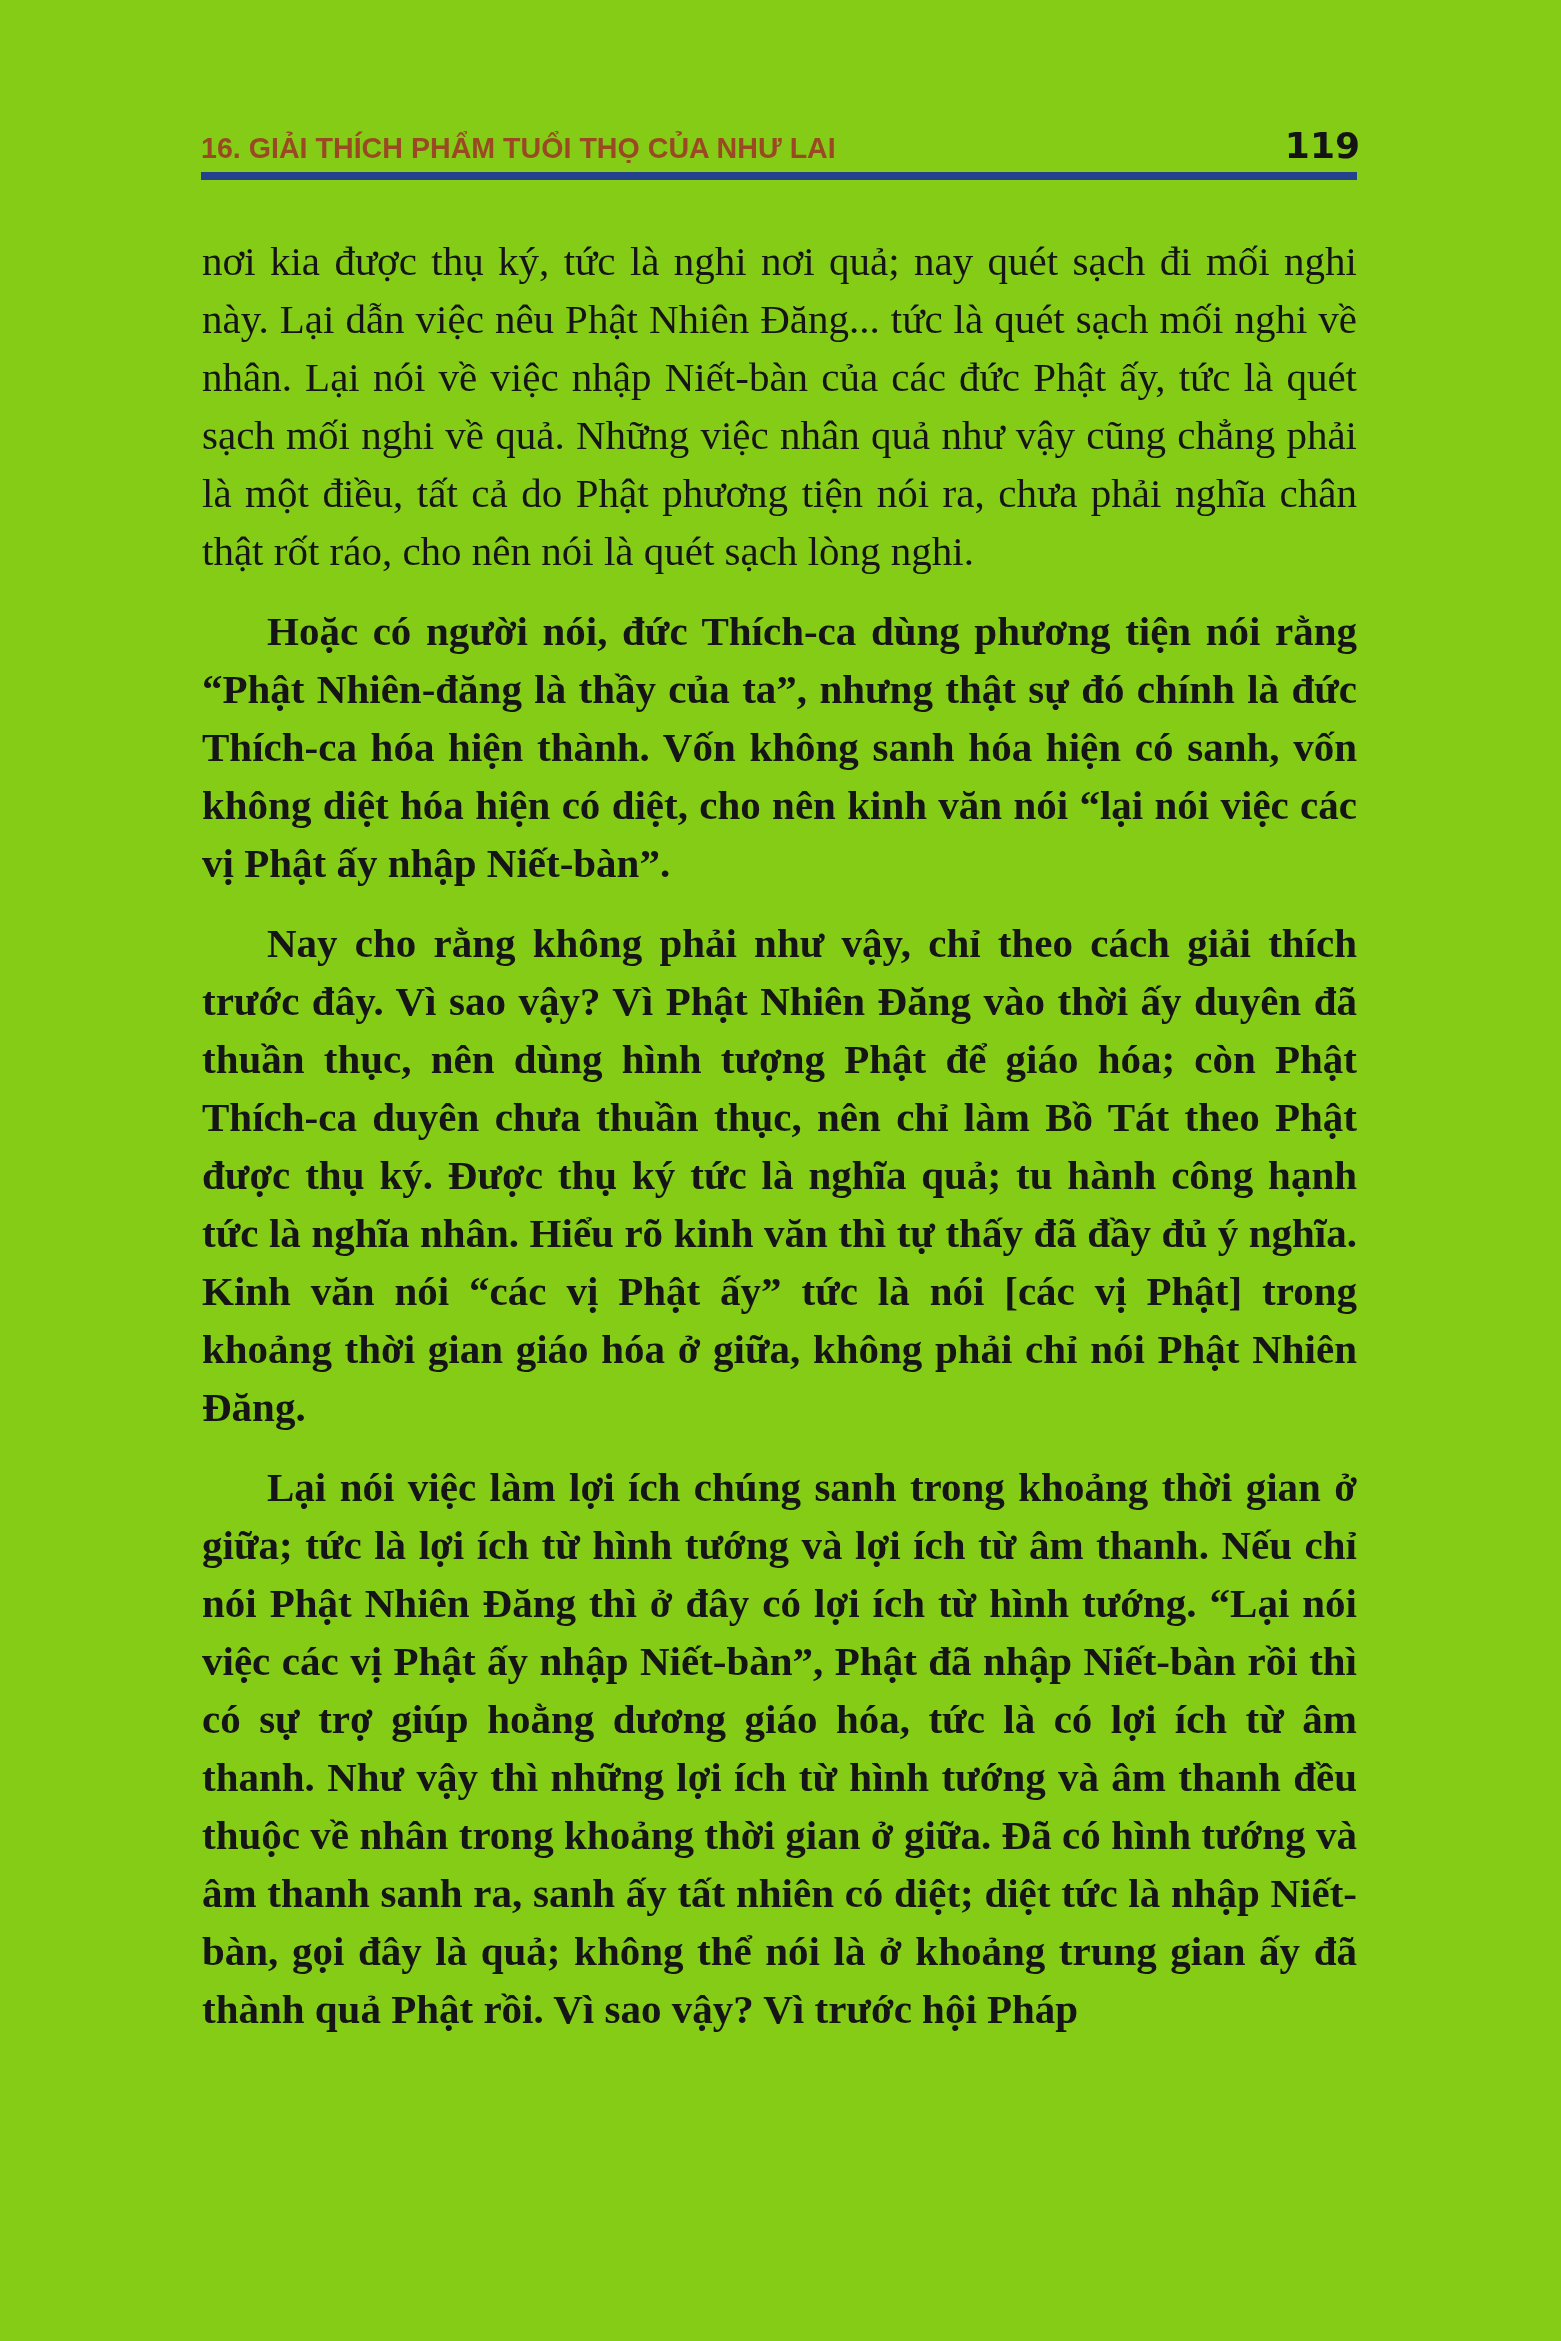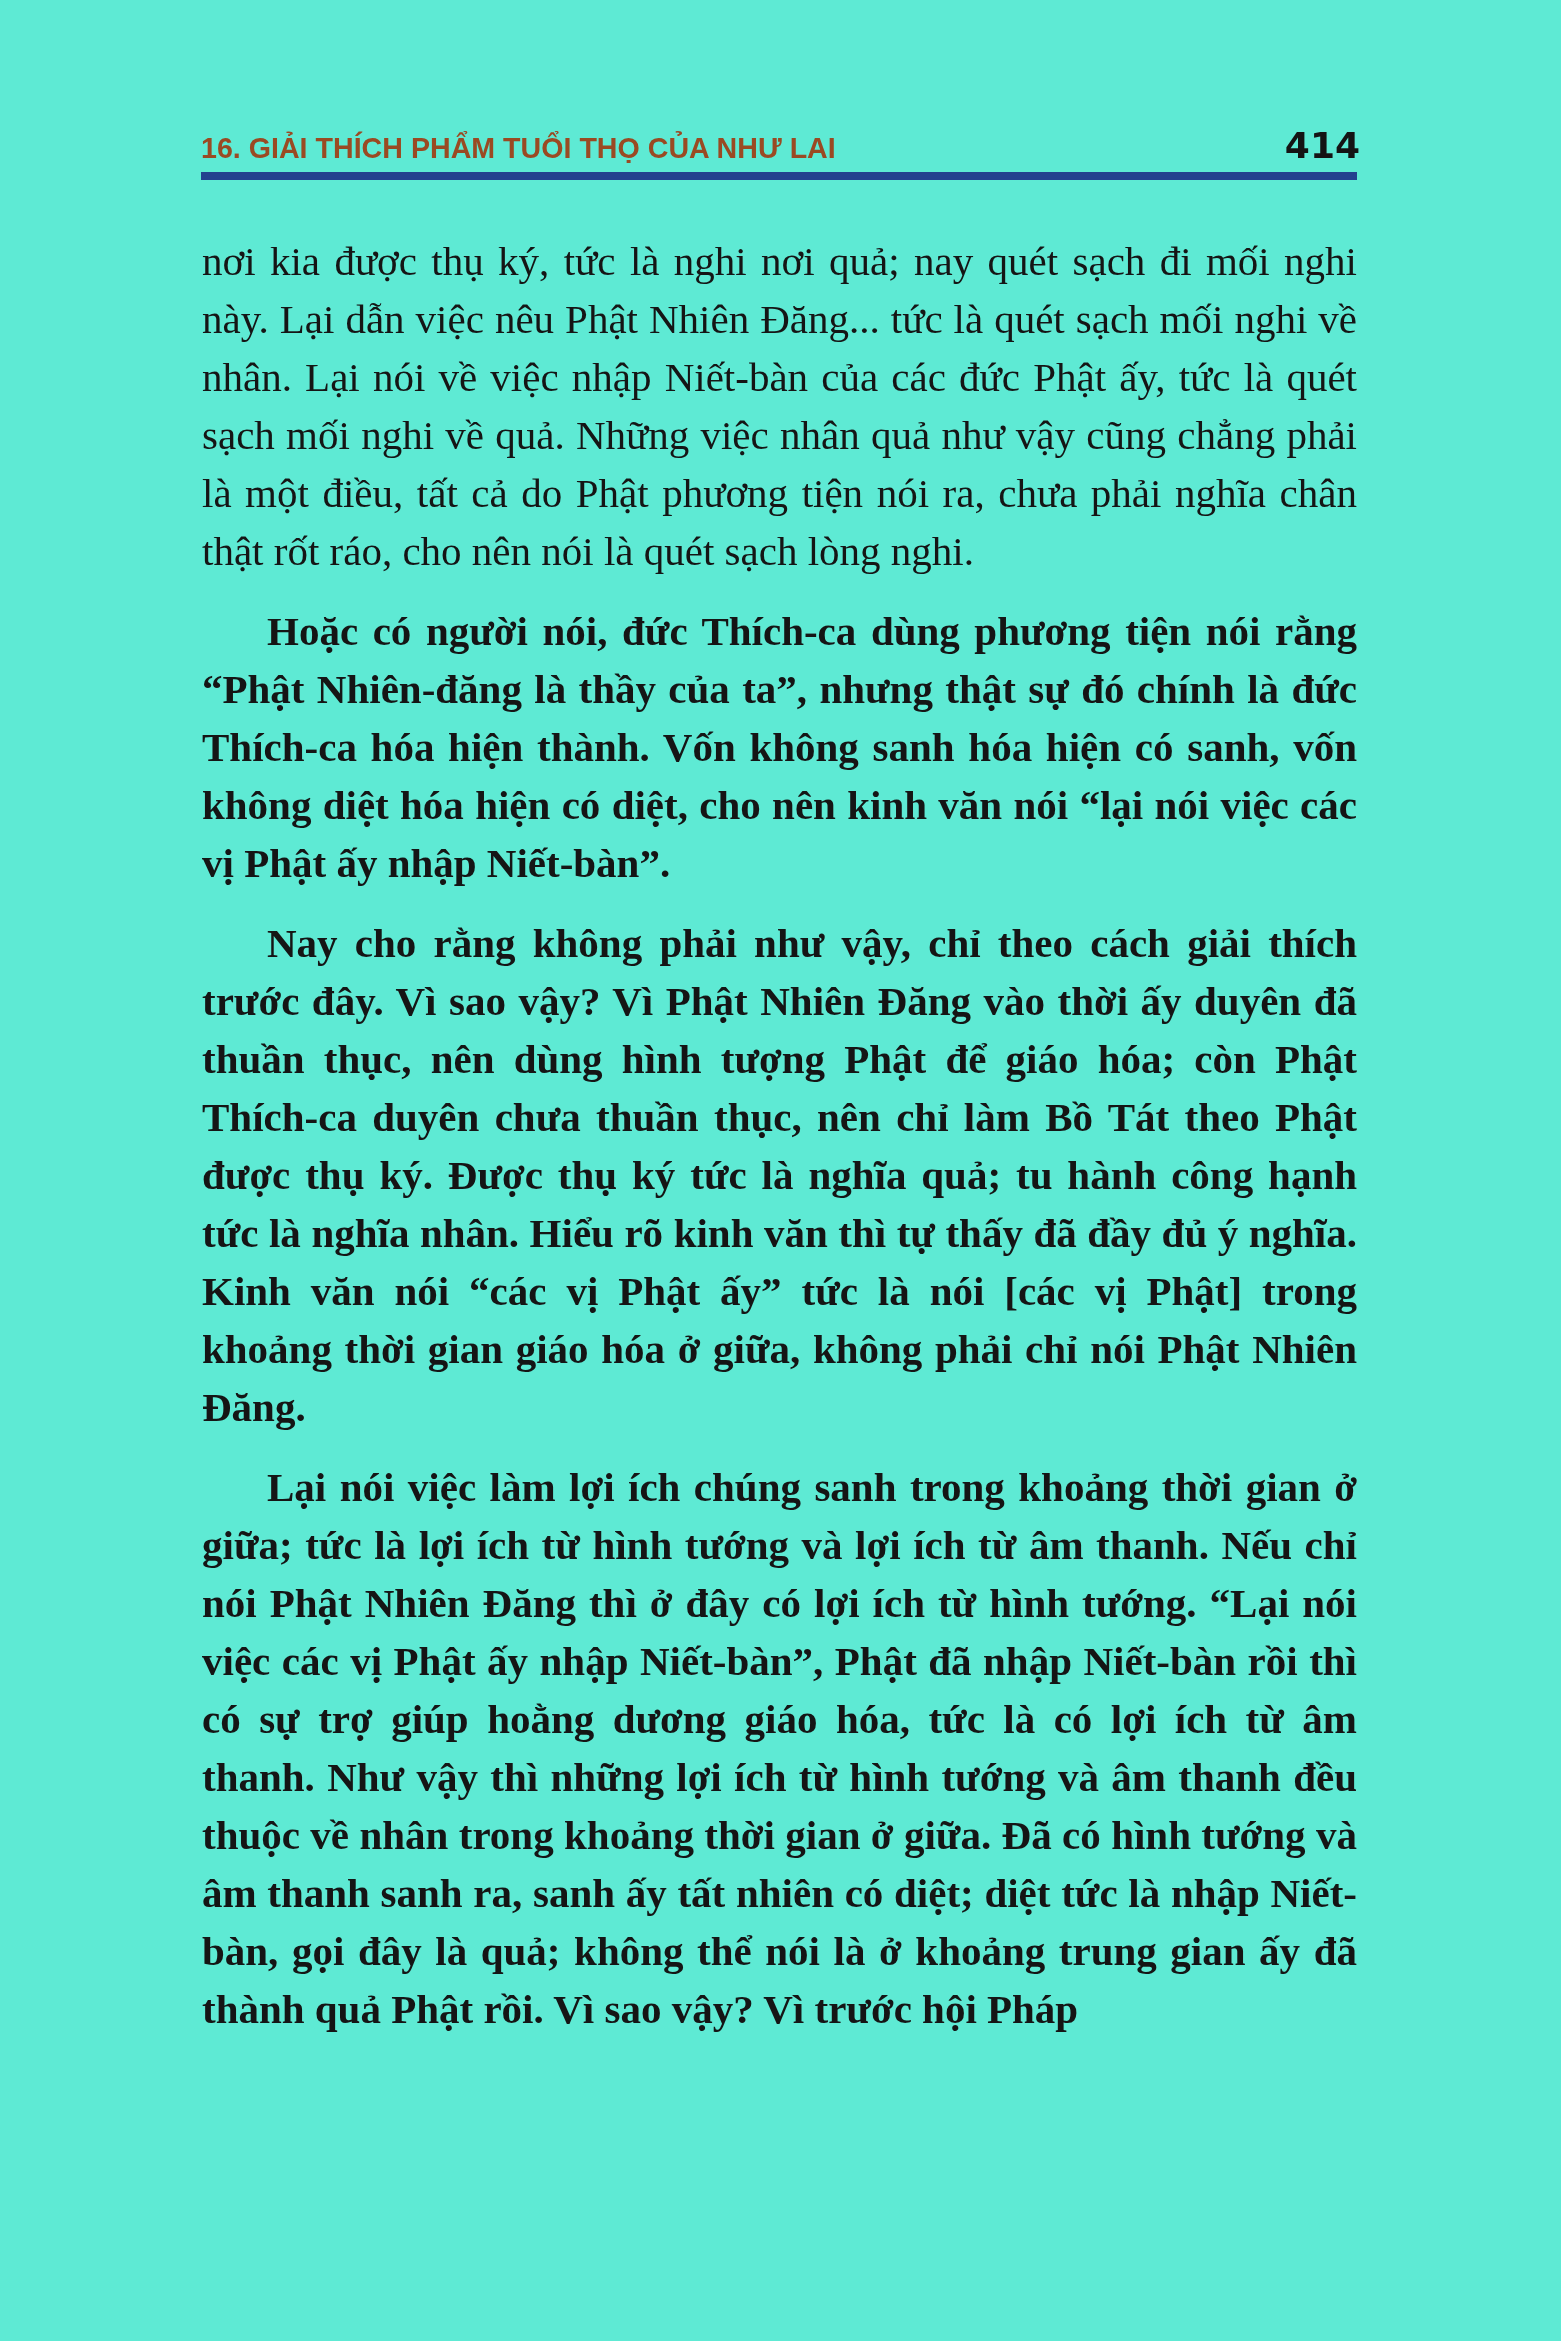--- a/index.html
+++ b/index.html
@@ -4,21 +4,21 @@
 <style>
   html, body {
     margin: 0;
     padding: 0;
     background: #ffffff;
   }
   .page {
     position: relative;
     width: 1561px;
     height: 2342px;
-    background: #5eead4;
+    background: #84cc16;
     overflow: hidden;
   }
   .header {
     position: absolute;
     left: 201px;
     top: 128px;
     width: 1159px;
     display: flex;
     justify-content: space-between;
     align-items: baseline;
@@ -69,21 +69,21 @@
     font-weight: bold;
   }
 </style>
 </head>
 <body>
 
 <div class="page">
 
   <div class="header">
     <span class="chapter-title">16. GIẢI THÍCH PHẨM TUỔI THỌ CỦA NHƯ LAI</span>
-    <span class="page-number">414</span>
+    <span class="page-number">119</span>
   </div>
 
   <div class="header-rule"></div>
 
   <div class="body-text">
     <p>nơi kia được thụ ký, tức là nghi nơi quả; nay quét sạch đi mối nghi này. Lại dẫn việc nêu Phật Nhiên Đăng... tức là quét sạch mối nghi về nhân. Lại nói về việc nhập Niết-bàn của các đức Phật ấy, tức là quét sạch mối nghi về quả. Những việc nhân quả như vậy cũng chẳng phải là một điều, tất cả do Phật phương tiện nói ra, chưa phải nghĩa chân thật rốt ráo, cho nên nói là quét sạch lòng nghi.</p>
     <p class="indent">Hoặc có người nói, đức Thích-ca dùng phương tiện nói rằng “Phật Nhiên-đăng là thầy của ta”, nhưng thật sự đó chính là đức Thích-ca hóa hiện thành. Vốn không sanh hóa hiện có sanh, vốn không diệt hóa hiện có diệt, cho nên kinh văn nói “lại nói việc các vị Phật ấy nhập Niết-bàn”.</p>
     <p class="indent">Nay cho rằng không phải như vậy, chỉ theo cách giải thích trước đây. Vì sao vậy? Vì Phật Nhiên Đăng vào thời ấy duyên đã thuần thục, nên dùng hình tượng Phật để giáo hóa; còn Phật Thích-ca duyên chưa thuần thục, nên chỉ làm Bồ Tát theo Phật được thụ ký. Được thụ ký tức là nghĩa quả; tu hành công hạnh tức là nghĩa nhân. Hiểu rõ kinh văn thì tự thấy đã đầy đủ ý nghĩa. Kinh văn nói “các vị Phật ấy” tức là nói [các vị Phật] trong khoảng thời gian giáo hóa ở giữa, không phải chỉ nói Phật Nhiên Đăng.</p>
     <p class="indent">Lại nói việc làm lợi ích chúng sanh trong khoảng thời gian ở giữa; tức là lợi ích từ hình tướng và lợi ích từ âm thanh. Nếu chỉ nói Phật Nhiên Đăng thì ở đây có lợi ích từ hình tướng. “Lại nói việc các vị Phật ấy nhập Niết-bàn”, Phật đã nhập Niết-bàn rồi thì có sự trợ giúp hoằng dương giáo hóa, tức là có lợi ích từ âm thanh. Như vậy thì những lợi ích từ hình tướng và âm thanh đều thuộc về nhân trong khoảng thời gian ở giữa. Đã có hình tướng và âm thanh sanh ra, sanh ấy tất nhiên có diệt; diệt tức là nhập Niết-bàn, gọi đây là quả; không thể nói là ở khoảng trung gian ấy đã thành quả Phật rồi. Vì sao vậy? Vì trước hội Pháp</p>
   </div>

